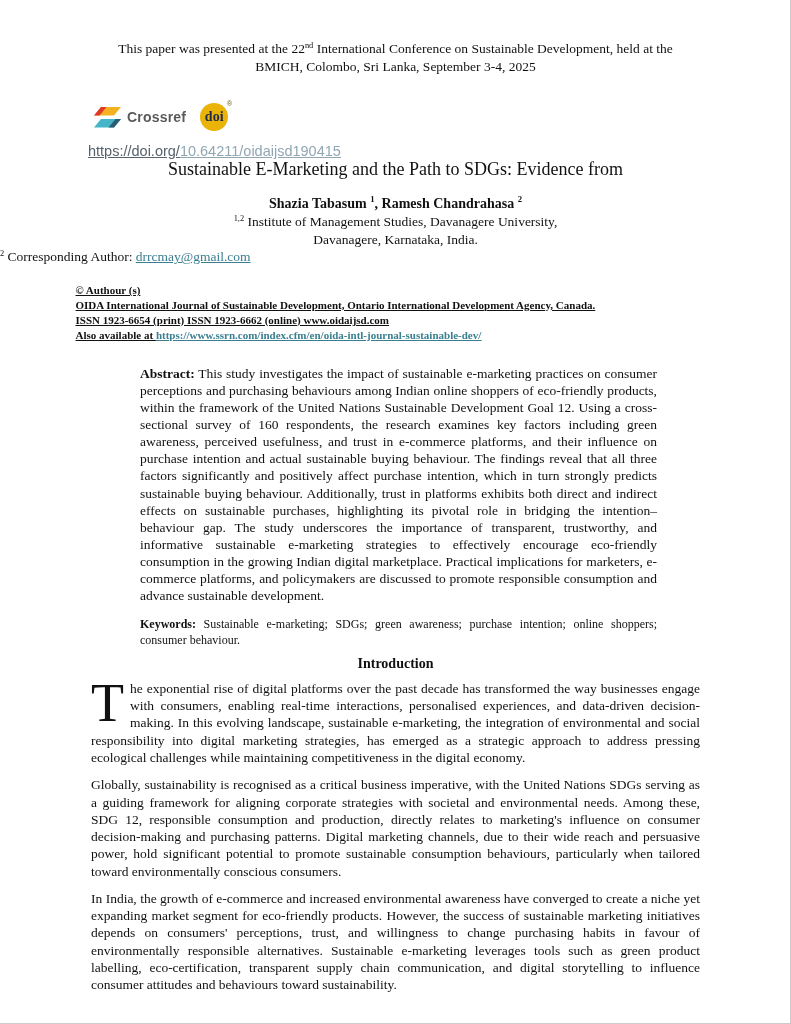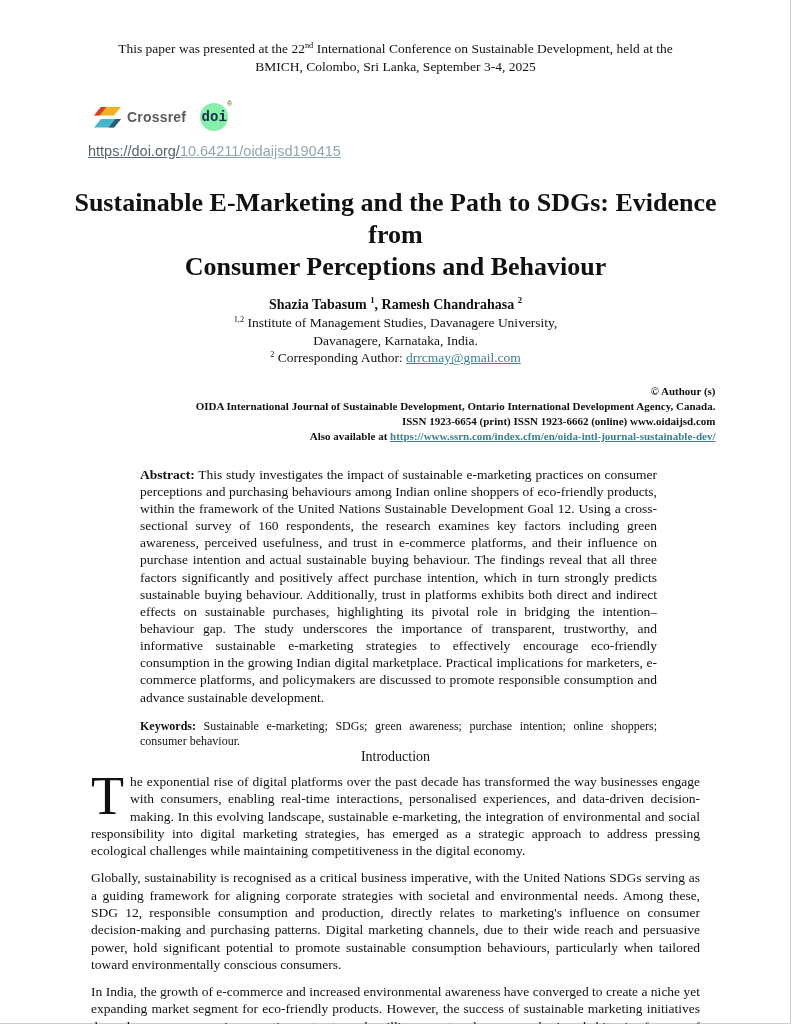--- a/index.html
+++ b/index.html
@@ -31,90 +31,91 @@
     height:32px;
   }
   .crossref-logo{display:flex;align-items:center;gap:6px;}
   .crossref-text{
     font-family:"Liberation Sans", sans-serif;
     font-weight:bold;color:#595a5c;font-size:14px;letter-spacing:.2px;
   }
   .doi-badge{position:relative;width:28px;height:28px;}
   .doi-circle{
     width:28px;height:28px;border-radius:50%;
-    background:#86efac;
+    background:#eab308;
     display:flex;align-items:center;justify-content:center;
-    font-family:Liberation Mono, monospace;
+    font-family:Liberation Serif, serif;
     font-weight:bold;font-size:14px;color:#1e2a4a;
   }
   .doi-reg{
     position:absolute;top:-3px;right:-4px;
     font-size:7px;color:#6b5a10;
     font-family:"Liberation Sans", sans-serif;
   }
 
   
   .doi-link-line{
     margin:10px 0 0 88px;
     font-family:"Liberation Sans", sans-serif;
     font-size:14.5px;
   }
   .doi-link-line .pfx{color:#55636c;text-decoration:underline;cursor:pointer;}
   .doi-link-line .sfx{color:#90a7b3;text-decoration:underline;cursor:pointer;}
 
   
   .paper-title{
-    margin:28px auto 0 auto;
+    margin:0 auto 0 auto;
     width:660px;
     text-align:center;
-    font-weight:bold;
-    font-size:26px;
+    font-weight:normal;
+    font-size:18px;
     line-height:1.22;
   }
   
   .authors{
     margin:15px auto 0 auto;text-align:center;
     font-weight:bold;font-size:14px;
   }
   .affiliation{
     margin:1px auto 0 auto;text-align:center;
     font-size:13.5px;line-height:1.3;
   }
   .corresponding{
-    margin:1px auto 8px auto;text-align:center;font-size:13.5px;
+    margin:1px auto 8px auto;text-align:left;font-size:13.5px;
   }
   .link-teal{color:#3a7f8f;text-decoration:underline;cursor:pointer;}
 
   
   .copyright{
-    margin:18px auto 0 auto;text-align:right;
+    margin:18px auto 0 auto;text-align:left;
     font-weight:bold;font-size:11px;line-height:1.35;
     width:640px;
+    text-decoration:underline;
   }
   .copyright .link-teal{font-weight:bold;}
 
   
   .abstract-block{
     width:517px;
     margin:22px 0 0 140px;
     text-align:justify;
     font-size:13.5px;line-height:1.27;
   }
   .keywords-block{
     width:517px;
     margin:13px 0 0 140px;
     text-align:justify;
     font-size:12px;line-height:1.27;
   }
   b.inl{font-weight:bold;}
 
   
   .section-heading{
-    margin-top:0;text-align:center;
-    font-weight:normal;font-size:14px;
+    margin-top:8px;text-align:center;
+    font-weight:bold;font-size:14px;
   }
   .body-para{
     width:609px;margin:10px 0 0 91px;
     text-align:justify;font-size:13.5px;line-height:1.28;
   }
   .body-para.first{margin-top:8px;}
   .dropcap{
     float:left;
     font-size:54px;
     line-height:43px;
@@ -151,21 +152,20 @@
       <span class="doi-reg">®</span>
     </div>
   </div>
 
   <div class="doi-link-line">
     <span class="pfx"><span>https://doi.org/</span><span class="sfx">10.64211/oidaijsd190415</span></span>
   </div>
 
   <div class="paper-title">
     <span>Sustainable E-Marketing and the Path to SDGs: Evidence from</span><br>
-    <span>Consumer Perceptions and Behaviour</span>
   </div>
 
   <div class="authors">
     <span>Shazia Tabasum </span><sup>1</sup><span>, </span><span>Ramesh Chandrahasa </span><sup>2</sup>
   </div>
 
   <div class="affiliation">
     <sup>1,2</sup><span> Institute of Management Studies, Davanagere University,</span><br>
     <span>Davanagere, Karnataka, India.</span>
   </div>

